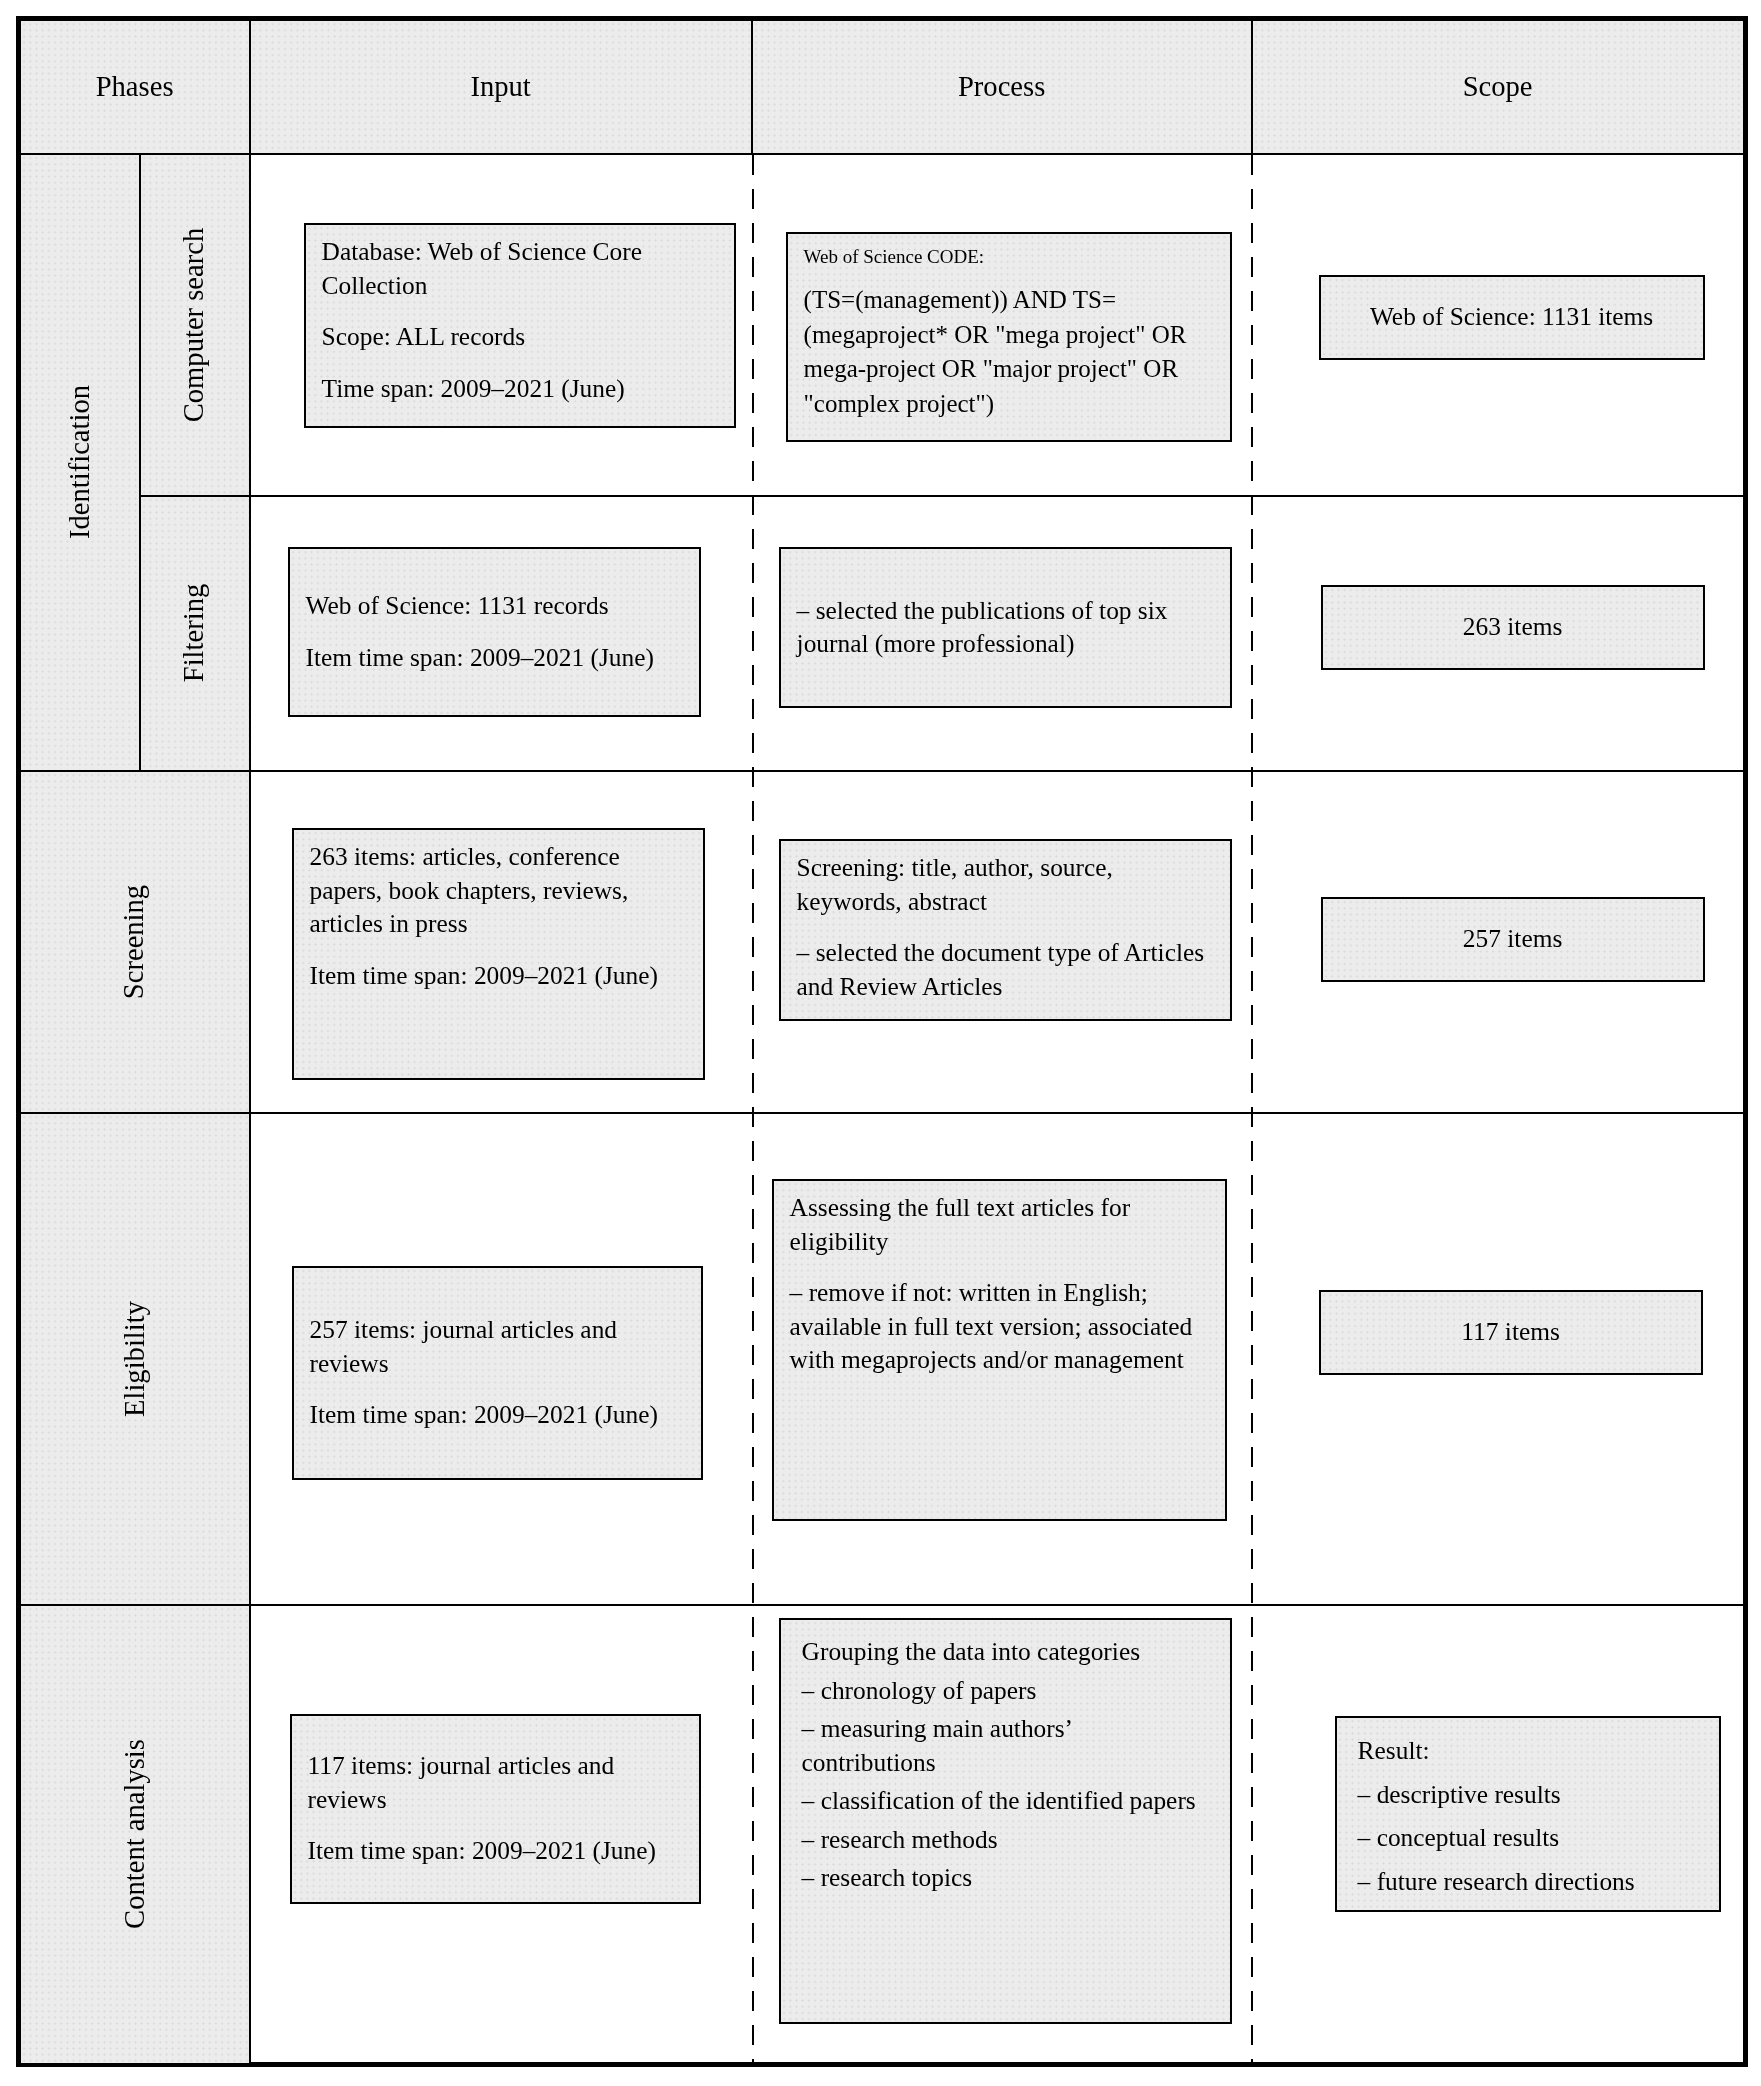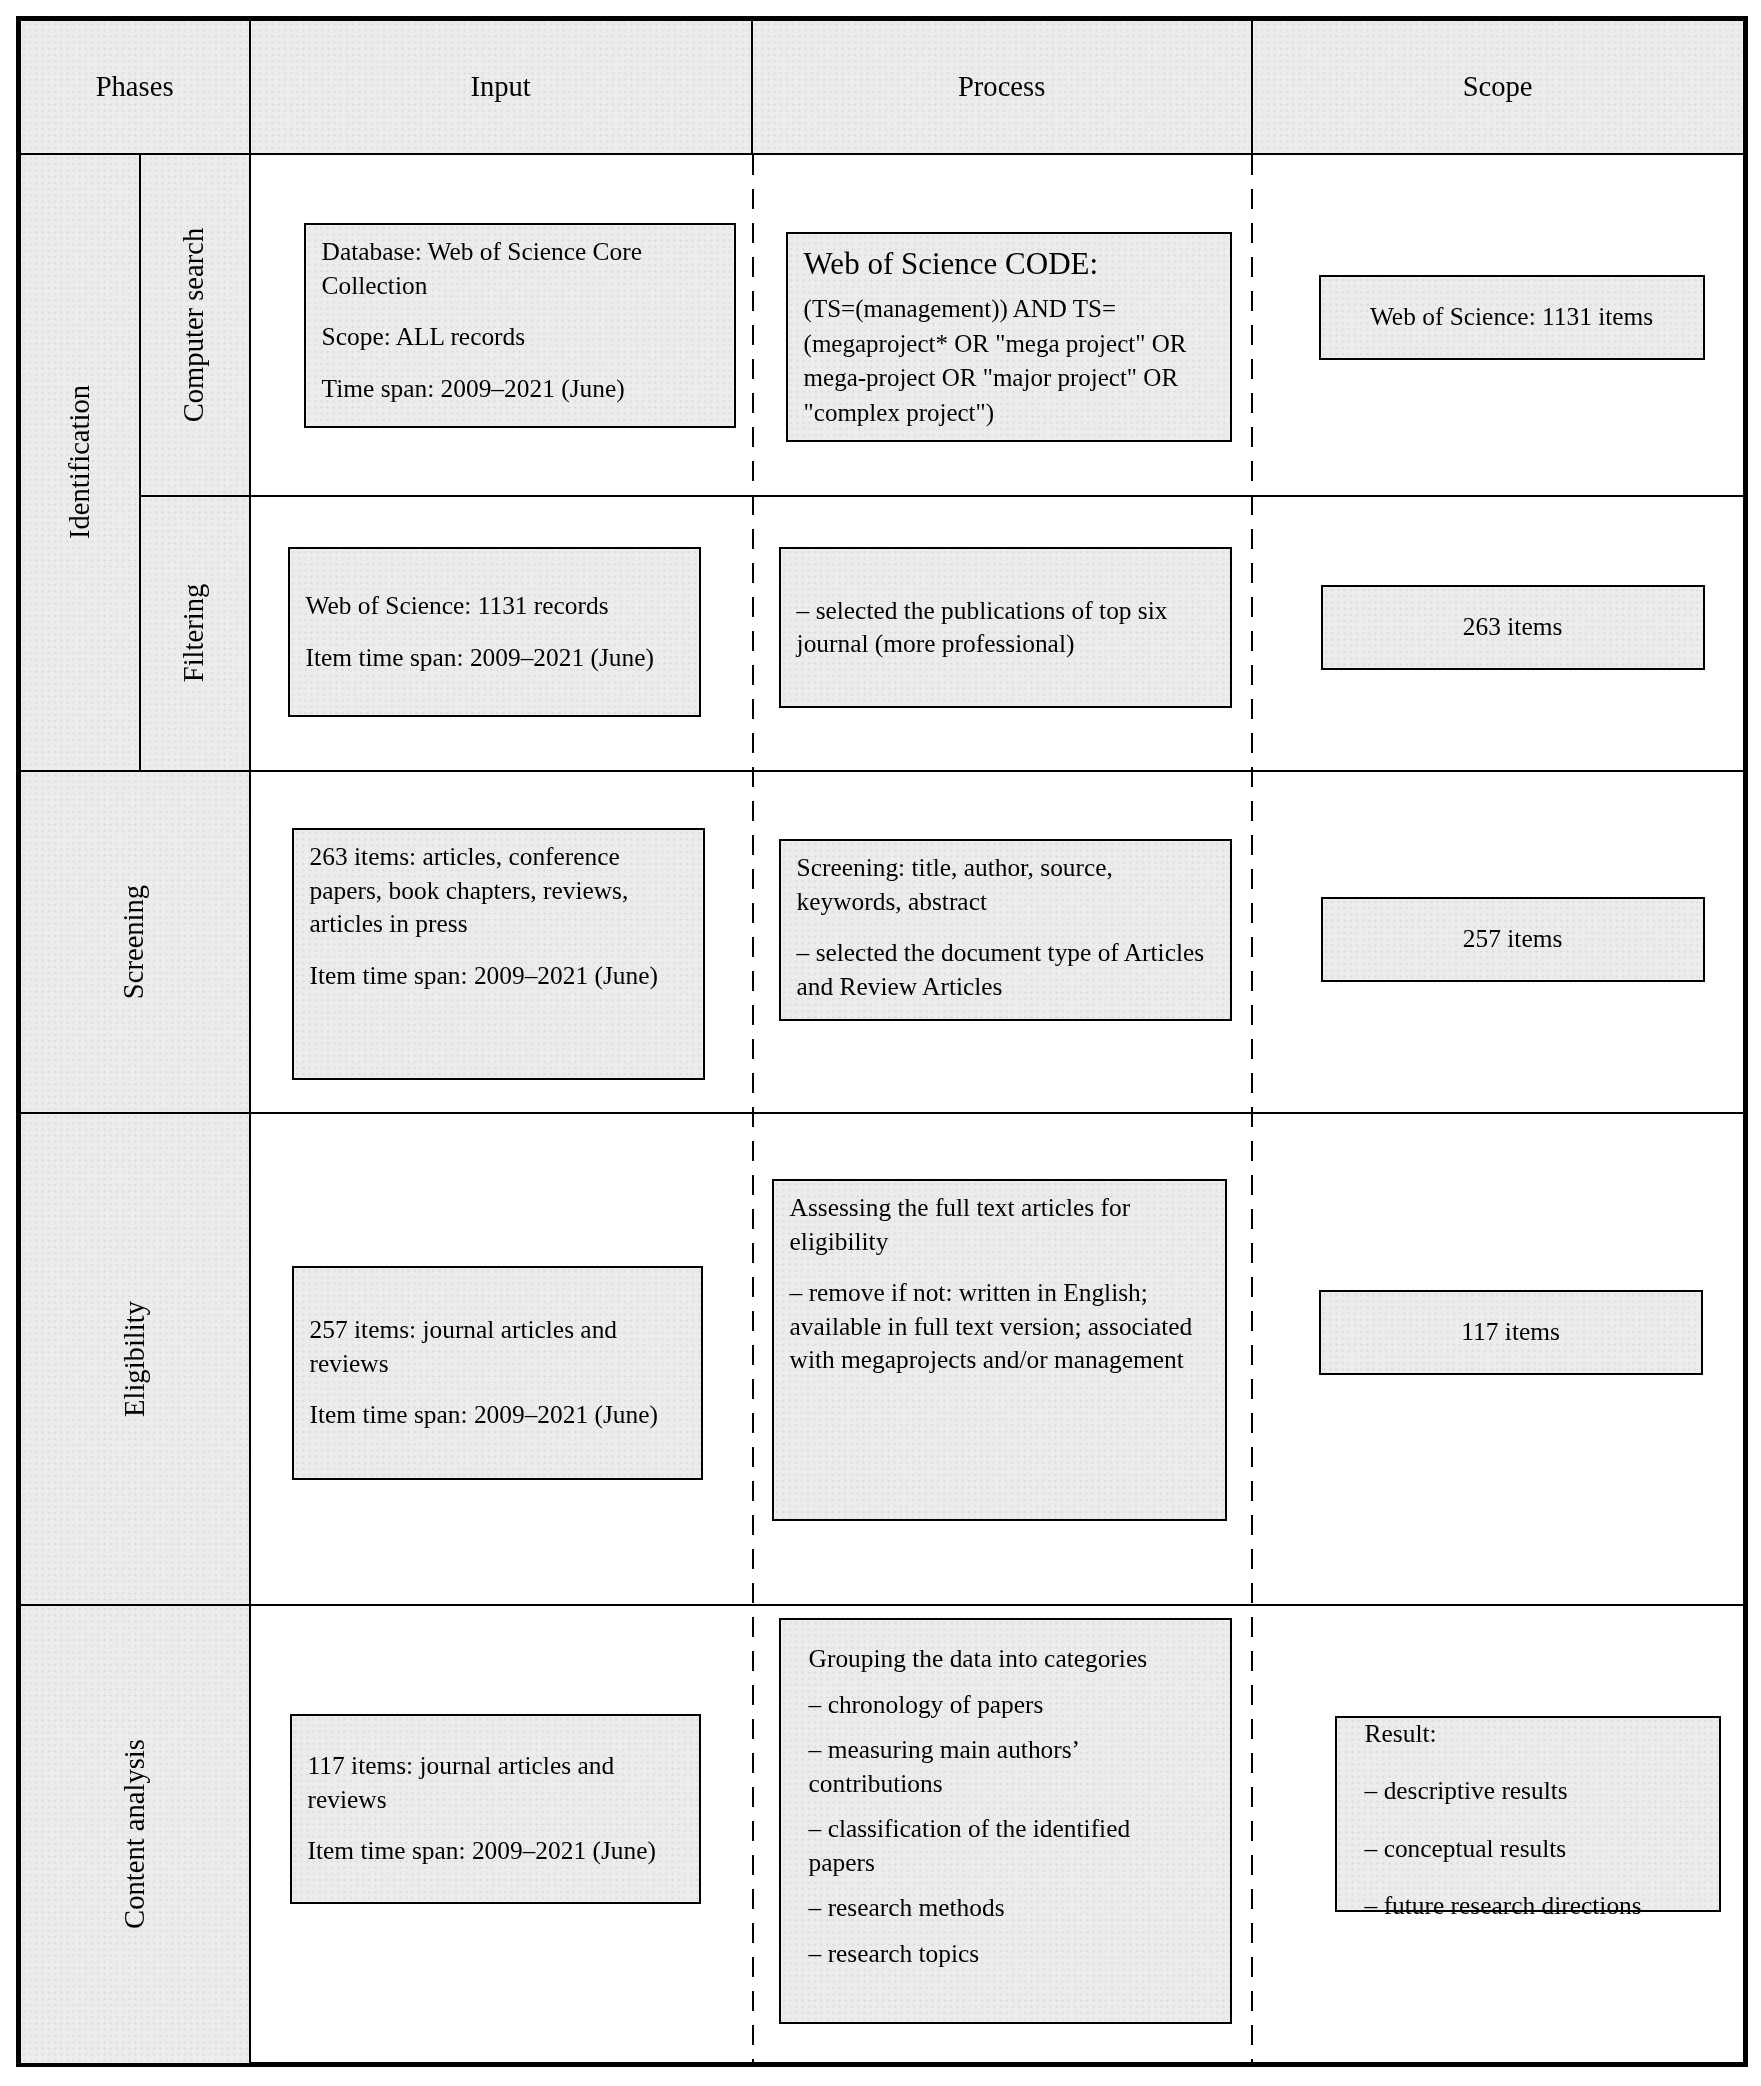--- a/index.html
+++ b/index.html
@@ -44,24 +44,24 @@
   .boxes{position:absolute;inset:0;}
   .box{position:absolute;box-sizing:border-box;border:2.7px solid #000;
        background-color:#ececec;
        background-image:radial-gradient(#dcdcdc 0.9px, transparent 1.1px);
        background-size:6.2px 6.2px;
        font-size:25.4px;line-height:1.32;padding:10.7px 16px;}
   .box p{margin:0 0 18px 0;}
   .box p:last-child{margin-bottom:0;}
   .center-box{display:flex;align-items:center;justify-content:center;text-align:center;padding:4.5px;}
   .vcenter{display:flex;flex-direction:column;justify-content:center;}
-  .box .title-lg{font-size:31px;margin-bottom:7px;}
+  .box .title-lg{font-size:19px;margin-bottom:14px;}
   .box .code{font-size:25px;line-height:1.38;}
   .gap{margin-top:34px;}
-  .list p{margin:12px;}
+  .list p{margin:5px;}
 
   
   .bx-cs-in {left:283px; top:202px; width:432px; height:205px;}
   .bx-cs-pr {left:765px;top:211px; width:446px;height:210px;}
   .bx-cs-ou {left:1298px;top:254px; width:386px; height:85px;}
   .bx-fl-in {left:267px; top:526px;width:413px; height:170px;}
   .bx-fl-pr {left:758px;top:526px;width:453px;height:161px;}
   .bx-fl-ou {left:1300px;top:564px;width:384px; height:85px;}
   .bx-sc-in {left:271px; top:807px;width:413px; height:252px;}
   .bx-sc-pr {left:758px;top:818px;width:453px;height:182px;}

